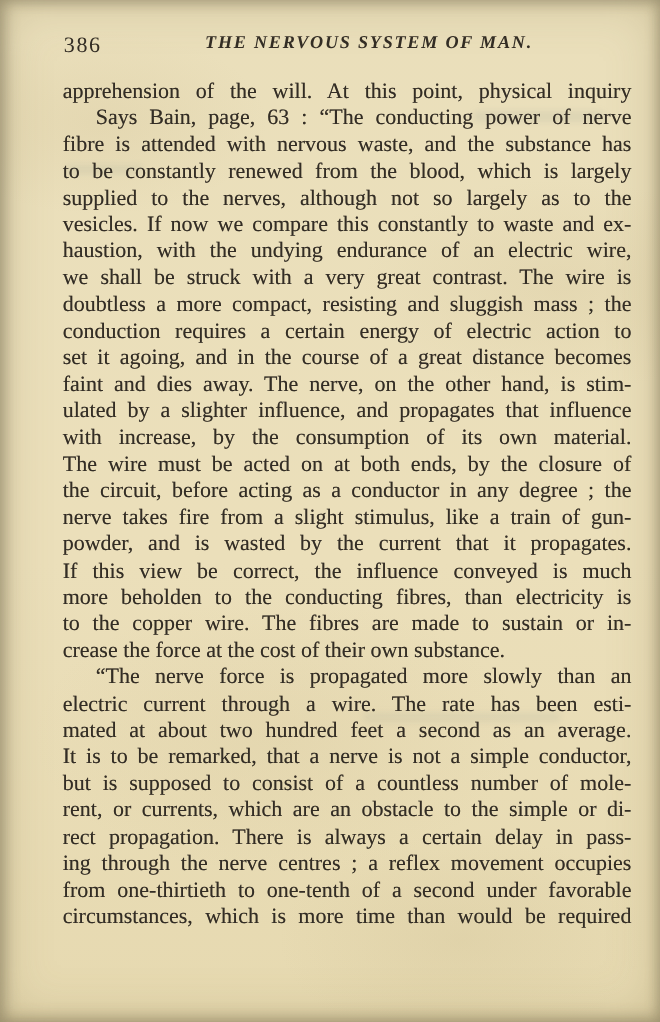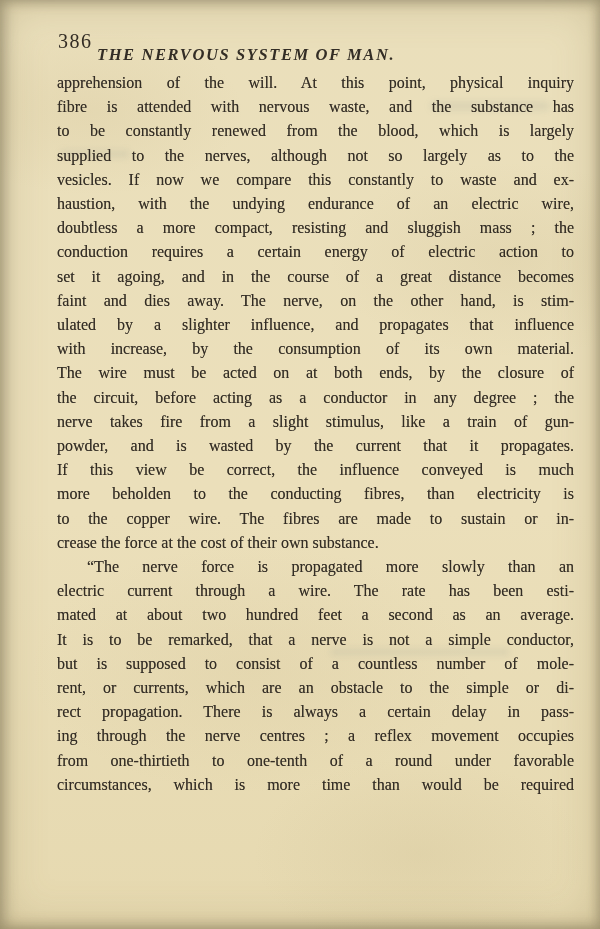--- a/index.html
+++ b/index.html
@@ -56,35 +56,34 @@
     left: 1px;
     top: 1px;
     font-size: 20px;
     letter-spacing: 1.5px;
   }
   .running-title {
     position: absolute;
     left: 40px;
     right: 0;
     top: 0;
-    text-align: left;
+    text-align: center;
     font-style: italic;
     font-weight: bold;
     font-size: 16.5px;
     letter-spacing: 1.6px;
     white-space: nowrap;
-    margin-top: 16px;
   }
   .text-block {
     position: absolute;
     top: 71px;
     left: 57px;
     width: 517px;
     color: var(--ink, #332d25);
-    font-size: 16px;
+    font-size: 20px;
     line-height: 24.2px;
     text-shadow: 0 0 0.5px rgba(51,45,37,.55);
     font-family: Liberation Serif, serif;
   }
   .line {
     text-align: justify;
     text-align-last: justify;
   }
   .line.indent { text-indent: 30px; }
   .line.end { text-align-last: left; }
@@ -97,25 +96,27 @@
   <div class="showthrough st2"></div>
   <div class="showthrough st3"></div>
 
   <div class="header">
     <span class="page-number">386</span>
     <span class="running-title">THE NERVOUS SYSTEM OF MAN.</span>
   </div>
 
   <div class="text-block">
       <div class="line">apprehension of the will.  At this point, physical inquiry</div>
+      <div class="line indent">Says Bain, page, 63 :  “The conducting power of nerve</div>
       <div class="line">fibre is attended with nervous waste, and the substance has</div>
       <div class="line">to be constantly renewed from the blood, which is largely</div>
       <div class="line">supplied to the nerves, although not so largely as to the</div>
       <div class="line">vesicles.  If now we compare this constantly to waste and ex-</div>
       <div class="line">haustion, with the undying endurance of an electric wire,</div>
+      <div class="line">we shall be struck with a very great contrast.  The wire is</div>
       <div class="line">doubtless a more compact, resisting and sluggish mass ; the</div>
       <div class="line">conduction requires a certain energy of electric action to</div>
       <div class="line">set it agoing, and in the course of a great distance becomes</div>
       <div class="line">faint and dies away.  The nerve, on the other hand, is stim-</div>
       <div class="line">ulated by a slighter influence, and propagates that influence</div>
       <div class="line">with increase, by the consumption of its own material.</div>
       <div class="line">The wire must be acted on at both ends, by the closure of</div>
       <div class="line">the circuit, before acting as a conductor in any degree ; the</div>
       <div class="line">nerve takes fire from a slight stimulus, like a train of gun-</div>
       <div class="line">powder, and is wasted by the current that it propagates.</div>
@@ -124,18 +125,18 @@
       <div class="line">to the copper wire.  The fibres are made to sustain or in-</div>
       <div class="line end">crease the force at the cost of their own substance.</div>
       <div class="line indent">“The nerve force is propagated more slowly than an</div>
       <div class="line">electric current through a wire.  The rate has been esti-</div>
       <div class="line">mated at about two hundred feet a second as an average.</div>
       <div class="line">It is to be remarked, that a nerve is not a simple conductor,</div>
       <div class="line">but is supposed to consist of a countless number of mole-</div>
       <div class="line">rent, or currents, which are an obstacle to the simple or di-</div>
       <div class="line">rect propagation.  There is always a certain delay in pass-</div>
       <div class="line">ing through the nerve centres ; a reflex movement occupies</div>
-      <div class="line">from one-thirtieth to one-tenth of a round under favorable</div>
+      <div class="line">from one-thirtieth to one-tenth of a second under favorable</div>
       <div class="line">circumstances, which is more time than would be required</div>
     </div>
 
   <div class="edge-vignette"></div>
 </div>
 
 </body></html>

